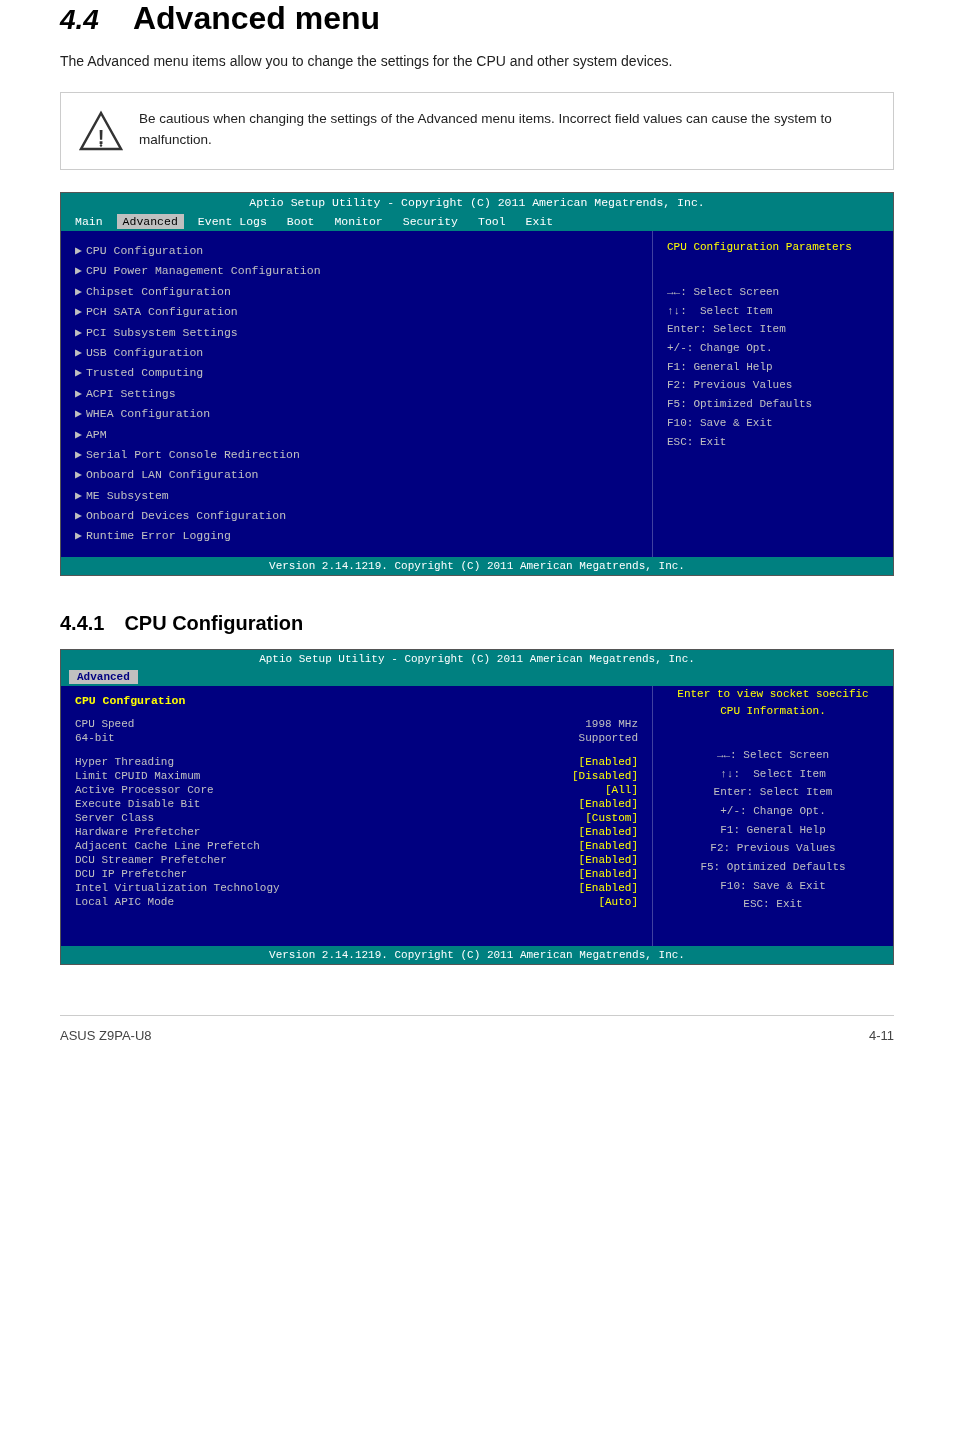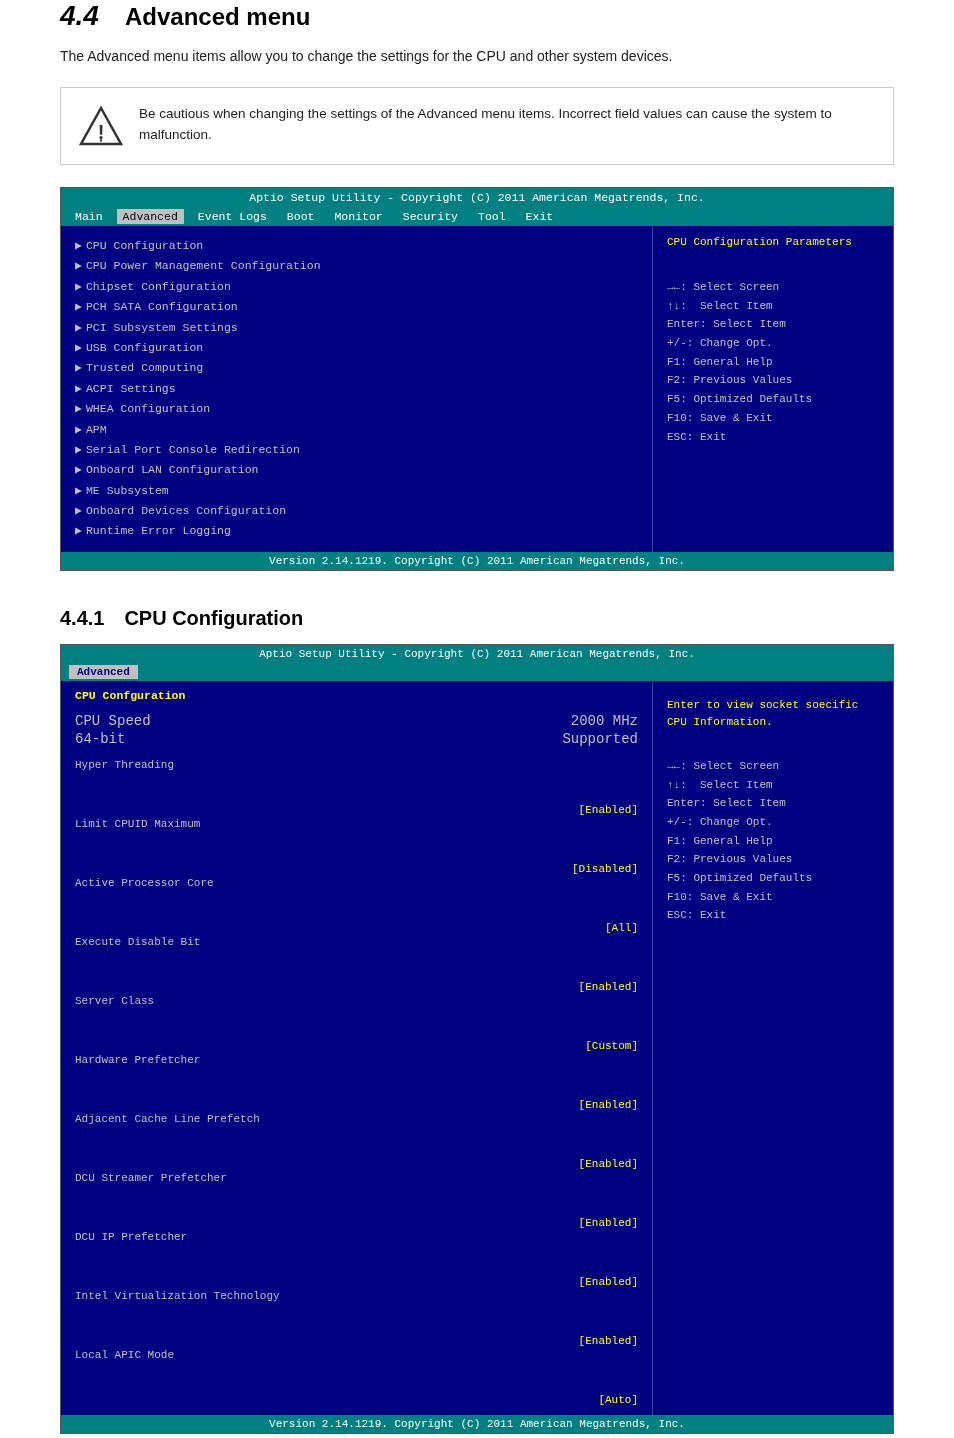--- a/index.html
+++ b/index.html
@@ -176,40 +176,41 @@
     }
 
     .bios-left2 {
       flex: 1;
       padding: 8px 14px;
       border-right: 1px solid #4040a0;
     }
 
     .bios-right2 {
       width: 240px;
-      padding: 16px 14px;
+      padding: 0 14px;
+      text-align: center;
     }
 
     .bios-section-header {
       color: #ffff00;
       font-size: 11.5px;
       margin-bottom: 4px;
       font-weight: bold;
     }
 
     .bios-subsection {
       color: #00ffff;
       font-size: 11px;
       margin: 4px 0 2px 0;
     }
 
     .bios-row {
       display: flex;
       justify-content: space-between;
-      font-size: 14px;
+      font-size: 11px;
       color: #c0c0c0;
       padding: 1px 0;
     }
 
     .bios-row .label {
       color: #c0c0c0;
     }
 
     .bios-row .value {
       color: #c0c0c0;
@@ -222,21 +223,20 @@
       color: #c0c0c0;
       padding: 1px 0;
     }
 
     .bios-item-row .ilabel {
       color: #c0c0c0;
     }
 
     .bios-item-row .ivalue {
       color: #ffff00;
-      margin-top: 45px;
     }
 
     .bios-right2-top {
       color: #ffff00;
       font-size: 11px;
       margin-bottom: 26px;
       line-height: 1.55;
     }
 
     .bios-right2-keys {
@@ -261,21 +261,21 @@
       color: #444;
       border-top: 1px solid #ccc;
       margin-top: 50px;
     }
   </style>
 </head>
 <body>
 
 <div style="display:flex; align-items:baseline; gap:18px; margin-bottom:14px; margin-top:-40px;">
   <span style="font-size:28px; font-weight:bold;font-style:italic;">4.4</span>
-  <span style="font-size:24px; font-weight:bold; margin-left:8px;">Advanced menu</span>
+  <span style="font-size:32px; font-weight:bold; margin-left:16px;">Advanced menu</span>
 </div>
 
 <p class="section-desc">The Advanced menu items allow you to change the settings for the CPU and other system devices.</p>
 
 <div class="warning-box">
   <svg class="warning-icon" viewBox="0 0 44 44" xmlns="http://www.w3.org/2000/svg">
     <polygon points="22,4 42,40 2,40" fill="none" stroke="#333" stroke-width="2.5"></polygon>
     <text x="22" y="35" text-anchor="middle" font-size="20" font-weight="bold" fill="#333">!</text>
     <circle cx="22" cy="36.5" r="1.2" fill="#333"></circle>
   </svg>
@@ -340,21 +340,21 @@
   <div class="bios-tab-row">
     <span class="bios-tab active">Advanced</span>
   </div>
   <div class="bios-body2">
     <div class="bios-left2">
       <div class="bios-section-header">CPU Confguration</div>
       <div style="margin-bottom:4px;"></div>
       <div style="height:6px;"></div>
       <div class="bios-row">
         <span class="label">CPU Speed</span>
-        <span class="value">2000 MHz</span>
+        <span class="value">1998 MHz</span>
       </div>
       <div class="bios-row">
         <span class="label">64-bit</span>
         <span class="value">Supported</span>
       </div>
       <div style="height:10px;"></div>
       <div class="bios-item-row">
         <span class="ilabel">Hyper Threading</span>
         <span class="ivalue">[Enabled]</span>
       </div>

